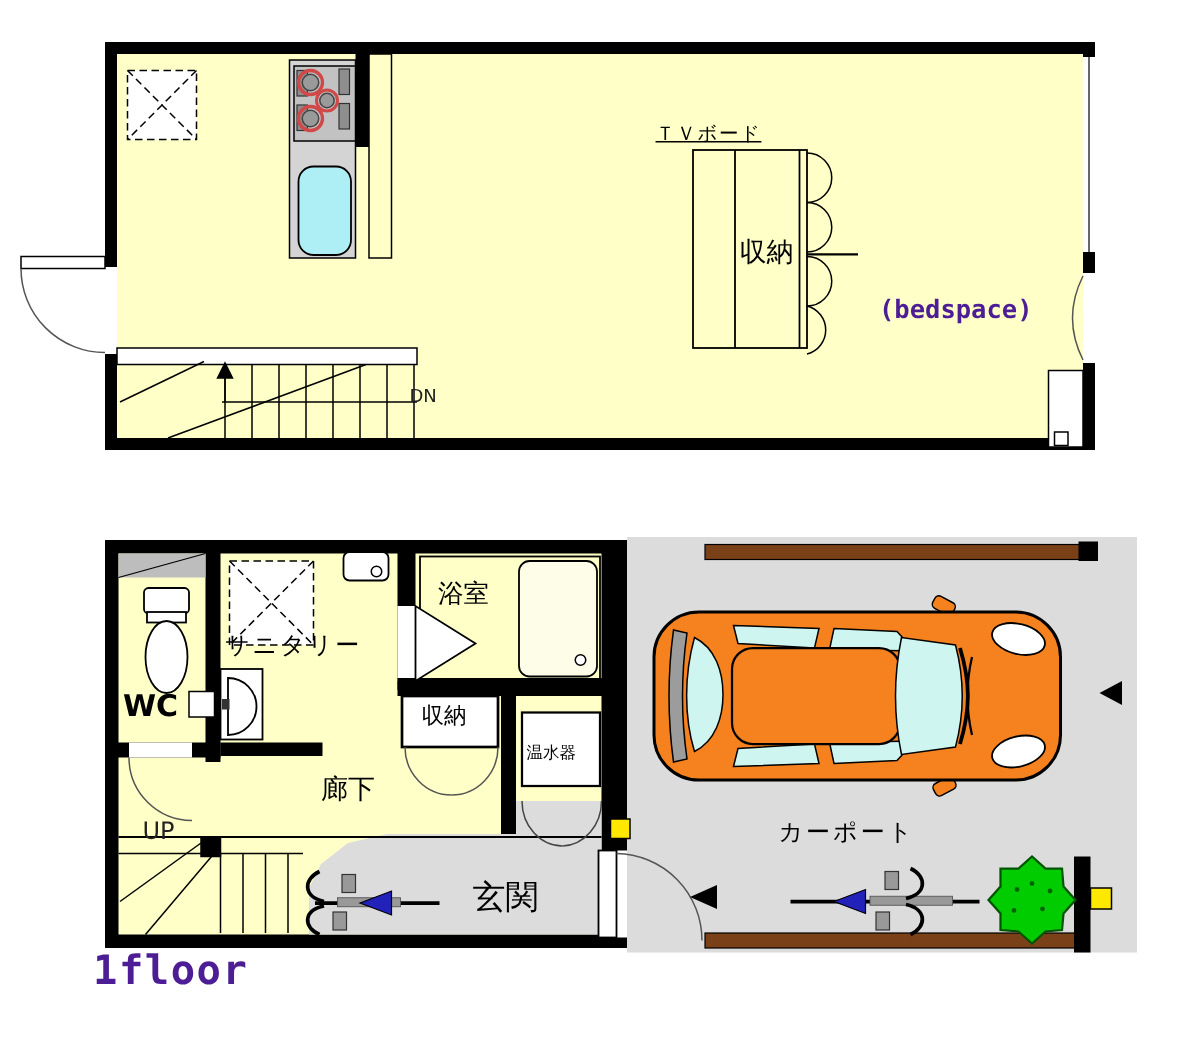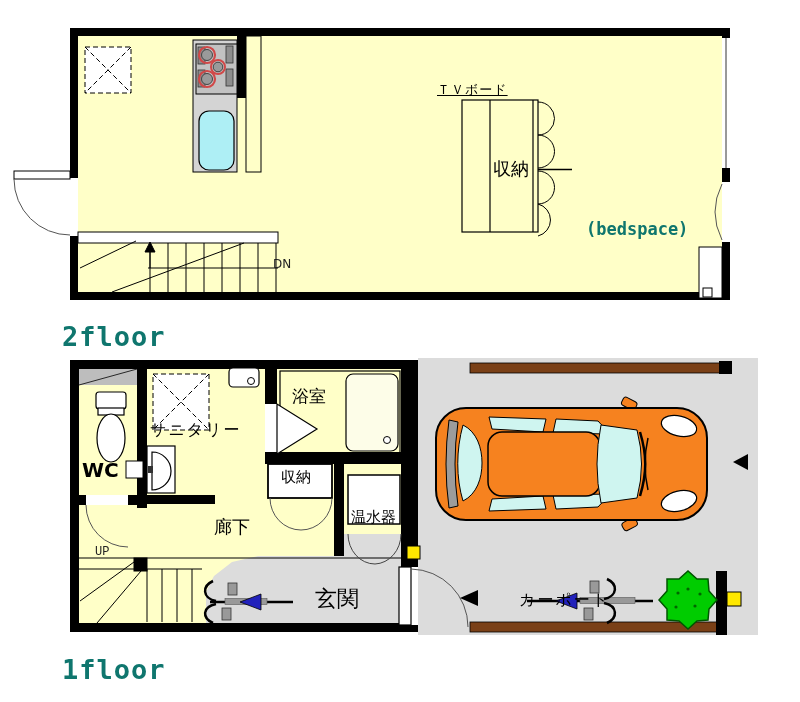--- a/index.html
+++ b/index.html
@@ -1,21 +1,21 @@
 <!DOCTYPE html>
 <html><head>
 <meta charset="utf-8">
 <style>
   html,body{margin:0;padding:0;background:#fff;}
   #stage{position:relative;width:800px;height:702px;background:#fff;overflow:hidden;
          font-family:"DejaVu Sans",sans-serif;}
   #plan-svg{position:absolute;left:0;top:0;}
   .lbl{position:absolute;line-height:1;white-space:pre;color:#000;
        font-family:"DejaVu Sans",sans-serif;}
-  .blue{color:#0f766e;font-family:"DejaVu Sans Mono",monospace;font-weight:bold;margin-top:22px;}
+  .blue{color:#4c1d95;font-family:"DejaVu Sans Mono",monospace;font-weight:bold;}
   .floorname{font-size:27px;letter-spacing:1px;}
   .jp{letter-spacing:2px;}
 </style>
 </head>
 <body>
 
 <div id="stage">
 
 <svg id="plan-svg" width="800" height="702" viewBox="0 0 800 702">
 
@@ -222,31 +222,30 @@
       <line x1="210" y1="602" x2="293" y2="602" stroke="#000" stroke-width="2.5"></line>
       <rect x="225" y="598.5" width="42" height="6" fill="#999" stroke="#555" stroke-width="0.6"></rect>
       <polygon points="240,602 261,594 261,610" fill="#2222BB" stroke="#000" stroke-width="0.8"></polygon>
       <rect x="228" y="583" width="9" height="12" fill="#999" stroke="#333" stroke-width="0.8"></rect>
       <rect x="222" y="608" width="9" height="12" fill="#999" stroke="#333" stroke-width="0.8"></rect>
       <path d="M213,581 C202,586 202,598 216,601 M213,623 C202,618 202,607 216,604" fill="none" stroke="#000" stroke-width="2.5"></path>
     </g>
   </g>
 </svg>
 
-  <div class="lbl blue floorname" style="left:62px;top:301px;">2floor</div>
   <div class="lbl blue floorname" style="left:62px;top:634px;">1floor</div>
 
   <div class="lbl blue" style="left:586px;top:199px;font-size:17px;">(bedspace)</div>
   <div class="lbl" style="left:437px;top:83px;font-size:13px;letter-spacing:1px;text-decoration:underline;">ＴＶボード</div>
   <div class="lbl" style="left:493px;top:160px;font-size:18px;">収納</div>
   <div class="lbl" style="left:273px;top:258px;font-size:12px;color:#222;text-align:center;">DN</div>
 
   <div class="lbl" style="left:82px;top:460px;font-size:20px;font-weight:bold;">WC</div>
   <div class="lbl jp" style="left:150px;top:422px;font-size:16px;text-align:right;">サニタリー</div>
   <div class="lbl" style="left:292px;top:388px;font-size:17px;">浴室</div>
   <div class="lbl" style="left:281px;top:470px;font-size:15px;">収納</div>
-  <div class="lbl" style="left:351px;top:510px;font-size:15px;">温水器</div>
+  <div class="lbl" style="left:351px;top:496px;font-size:11px;">温水器</div>
   <div class="lbl" style="left:214px;top:518px;font-size:18px;text-align:right;">廊下</div>
-  <div class="lbl" style="left:95px;top:546px;font-size:12px;color:#222;font-family:Liberation Mono, monospace;">UP</div>
+  <div class="lbl" style="left:95px;top:546px;font-size:16px;color:#222;">UP</div>
   <div class="lbl" style="left:315px;top:588px;font-size:22px;">玄関</div>
-  <div class="lbl jp" style="left:519px;top:547px;font-size:16px;margin-top:45px;">カーポート</div>
+  <div class="lbl jp" style="left:519px;top:547px;font-size:16px;">カーポート</div>
 
 </div>
 
 </body></html>

